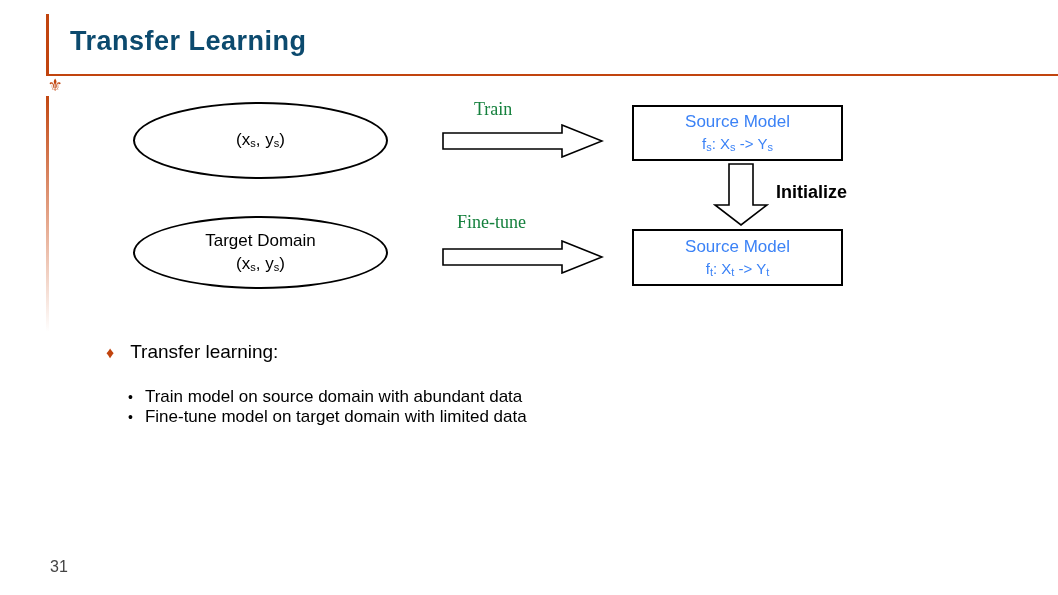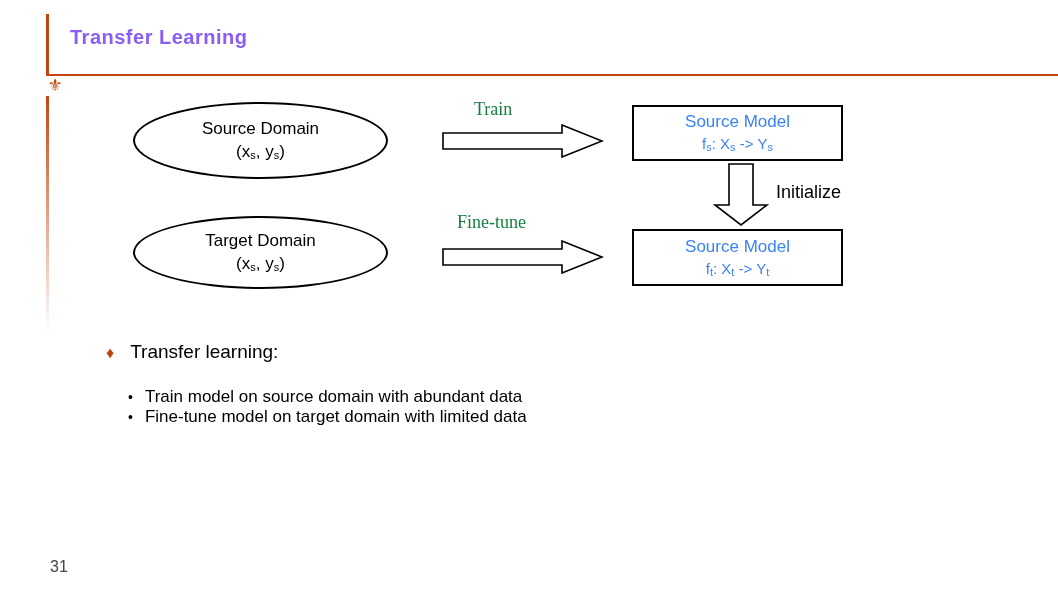--- a/index.html
+++ b/index.html
@@ -51,23 +51,23 @@
     line-height: 20px;
     text-align: center;
     background: #ffffff;
   }
 
   
   .page-title {
     position: absolute;
     left: 70px;
     top: 26px;
-    font-size: 20px;
+    font-size: 27px;
     font-weight: bold;
-    color: #8b5cf6;
+    color: #0c4a6e;
     letter-spacing: 0.5px;
   }
   .ellipse {
     position: absolute;
     border: 2px solid #000000;
     border-radius: 50%;
     box-sizing: border-box;
     display: flex;
     flex-direction: column;
     align-items: center;
@@ -146,21 +146,20 @@
 <body>
 
 <div class="rail-vline"></div>
 <div class="rail-vline-lower"></div>
 <div class="rail-hline"></div>
 <div class="rail-badge">⚜</div>
 
 <div class="page-title">Transfer Learning</div>
 
 <div class="ellipse" style="left:133px; top:102px; width:255px; height:77px;">
-  <div>Source Domain</div>
   <div>
     <span>(x</span><span class="sub">s</span><span>, y</span><span class="sub">s</span><span>)</span>
   </div>
 </div>
 
 <div class="ellipse" style="left:133px; top:216px; width:255px; height:73px;">
   <div>Target Domain</div>
   <div>
     <span>(x</span><span class="sub">s</span><span>, y</span><span class="sub">s</span><span>)</span>
   </div>
@@ -186,21 +185,21 @@
 <div class="arrow-label" style="left:474px; top:99px;">Train</div>
 
 <svg class="arrow-svg" style="left:442px; top:240px;" width="162" height="34" viewBox="0 0 162 34">
   <polygon points="1,9 120,9 120,1 160,17 120,33 120,25 1,25" fill="none" stroke="#000000" stroke-width="1.6"></polygon>
 </svg>
 <div class="arrow-label" style="left:457px; top:212px;">Fine-tune</div>
 
 <svg class="arrow-svg" style="left:713px; top:163px;" width="56" height="64" viewBox="0 0 56 64">
   <polygon points="16,1 40,1 40,42 54,42 28,62 2,42 16,42" fill="none" stroke="#000000" stroke-width="1.6"></polygon>
 </svg>
-<div class="free-label" style="left:776px; top:182px;">Initialize</div>
+<div class="free-label" style="left:776px; top:182px;font-weight:bold;">Initialize</div>
 
 <div class="bullet-l1" style="left:100px; top:341px;">
   <span class="marker">♦</span><span>Transfer learning:</span>
 </div>
 
 <div class="bullet-l2" style="left:128px; top:387px;">
   <span class="marker">•</span><span>Train model on source domain with abundant data</span>
 </div>
 
 <div class="bullet-l2" style="left:128px; top:407px;">

